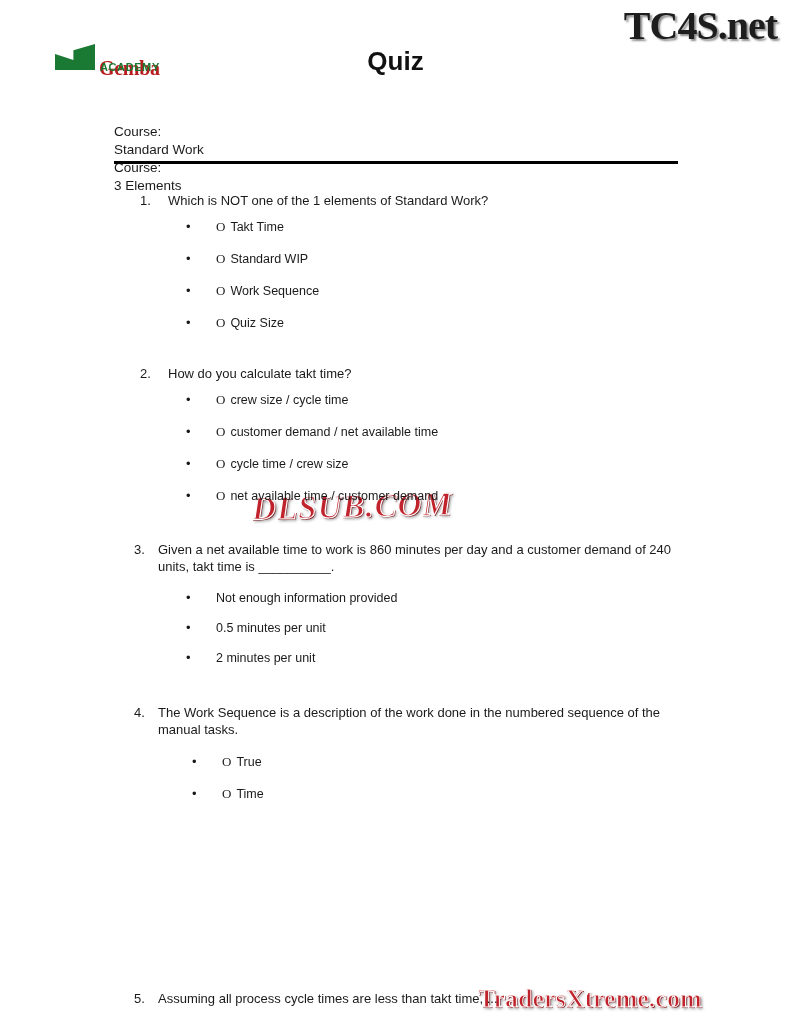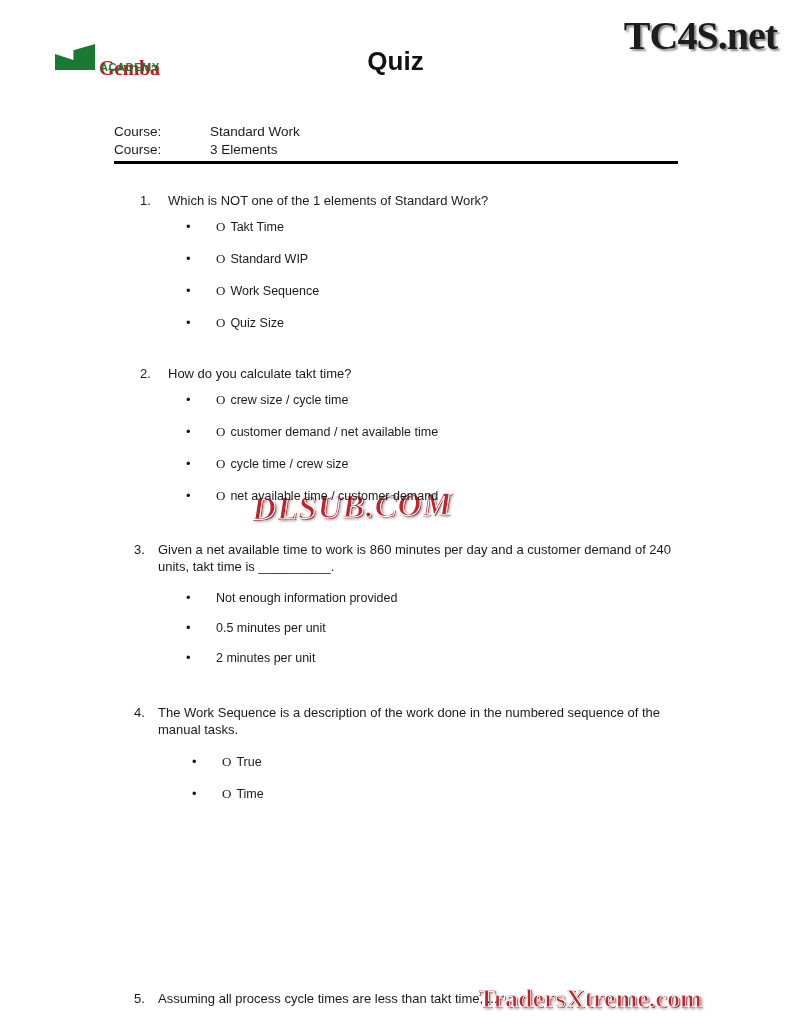--- a/index.html
+++ b/index.html
@@ -22,21 +22,20 @@
   .wm-tc4s {
     position: absolute;
     top: 2px;
     right: 14px;
     font-family: "Liberation Serif", serif;
     font-weight: bold;
     font-size: 40px;
     color: #1d1d1d;
     letter-spacing: -1px;
     text-shadow: 2px 2px 2px rgba(120,120,120,0.85);
-    margin-top: 10px;
   }
   .wm-dlsub {
     position: absolute;
     left: 252px;
     top: 488px;
     font-family: "Liberation Serif", serif;
     font-weight: bold;
     font-style: italic;
     font-size: 33px;
     color: #c0232c;
@@ -112,20 +111,21 @@
     position: absolute;
     left: 114px;
     top: 123px;
     width: 564px;
     font-size: 13.5px;
     color: #1a1a1a;
   }
   .meta-row {
     display: flex;
     line-height: 18px;
+    flex-direction: column;
   }
   .meta-label { width: 96px; }
   .meta-rule {
     position: absolute;
     left: 114px;
     top: 161px;
     width: 564px;
     height: 3px;
     background: #000000;
   }

